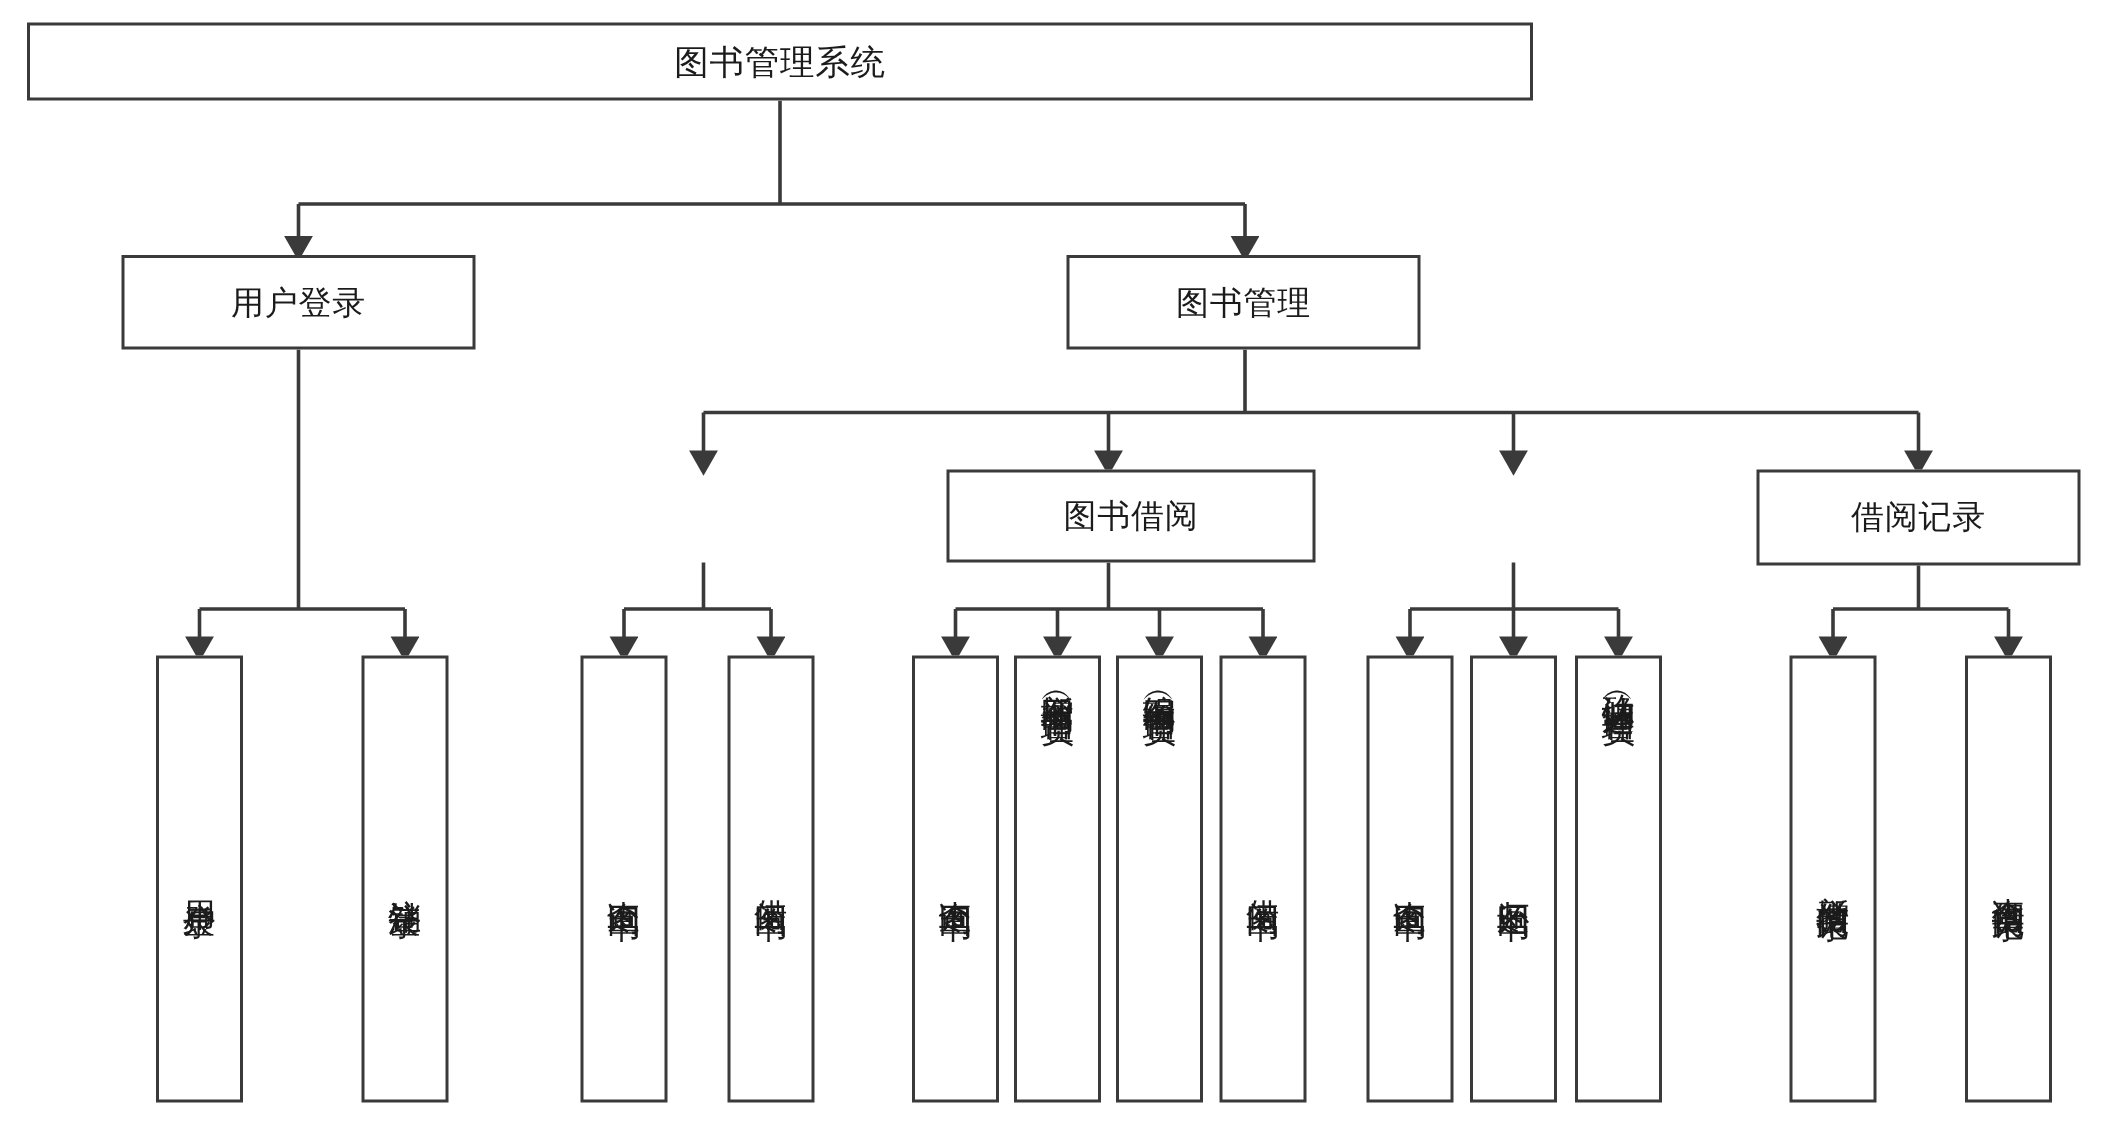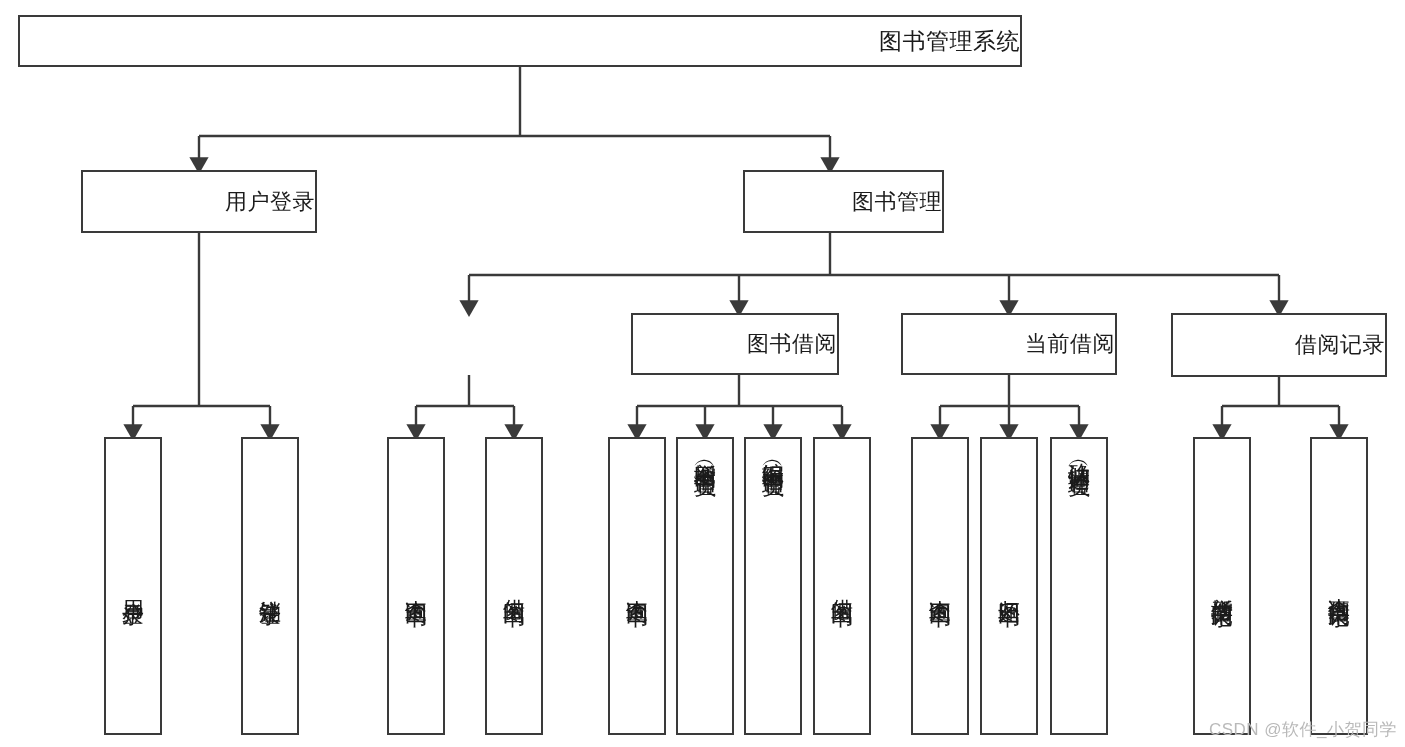--- a/index.html
+++ b/index.html
@@ -25,21 +25,21 @@
     height: 747px;
     pointer-events: none;
   }
   .node {
     position: absolute;
     box-sizing: border-box;
     background: #ffffff;
     border: 2px solid #3a3a3a;
     display: flex;
     align-items: center;
-    justify-content: flex-end;
+    justify-content: center;
     color: #1b1b1b;
     letter-spacing: 0.5px;
   }
   .node.root   { font-size: 23px; }
   .node.lvl2   { font-size: 22px; }
   .node.lvl3   { font-size: 22px; }
   .node.leaf {
     align-items: flex-start;
     justify-content: center;
     font-size: 22px;
@@ -121,29 +121,26 @@
     </g>
   </svg>
 
   <div class="node root" style="left:18px; top:15px; width:1004px; height:52px;">
     <span>图书管理系统</span>
   </div>
 
   <div class="node lvl2" style="left:81px; top:170px; width:236px; height:63px;">
     <span>用户登录</span>
   </div>
-  <div class="node lvl2" style="left:711px; top:170px; width:201px; height:63px;margin-left:32px;">
+  <div class="node lvl2" style="left:711px; top:170px; width:236px; height:63px;">
     <span>图书管理</span>
   </div>
 
-  <div class="node lvl3" style="left:631px; top:313px; width:208px; height:62px;font-family:Liberation Serif, serif;">
+  <div class="node lvl3" style="left:631px; top:313px; width:246px; height:62px;font-family:Liberation Serif, serif;">
     <span>图书借阅</span>
-  </div>
-  <div class="node lvl3" style="left:901px; top:313px; width:216px; height:62px;">
-    <span>当前借阅</span>
   </div>
   <div class="node lvl3" style="left:1171px; top:313px; width:216px; height:64px;">
     <span>借阅记录</span>
   </div>
 
   <div class="node leaf centered" style="left:104px; top:437px; width:58px; height:298px;">
     <span class="vtext">用户登录</span>
   </div>
   <div class="node leaf centered" style="left:241px; top:437px; width:58px; height:298px;">
     <span class="vtext">注销登录</span>
@@ -179,15 +176,14 @@
     <span class="vtext">确认归还（管理员）</span>
   </div>
 
   <div class="node leaf centered" style="left:1193px; top:437px; width:58px; height:298px;">
     <span class="vtext">新增借阅记录</span>
   </div>
   <div class="node leaf centered" style="left:1310px; top:437px; width:58px; height:298px;">
     <span class="vtext">查询借阅记录</span>
   </div>
 
-  <div id="watermark">CSDN @软件_小贺同学</div>
 
 </div>
 
 </body></html>

